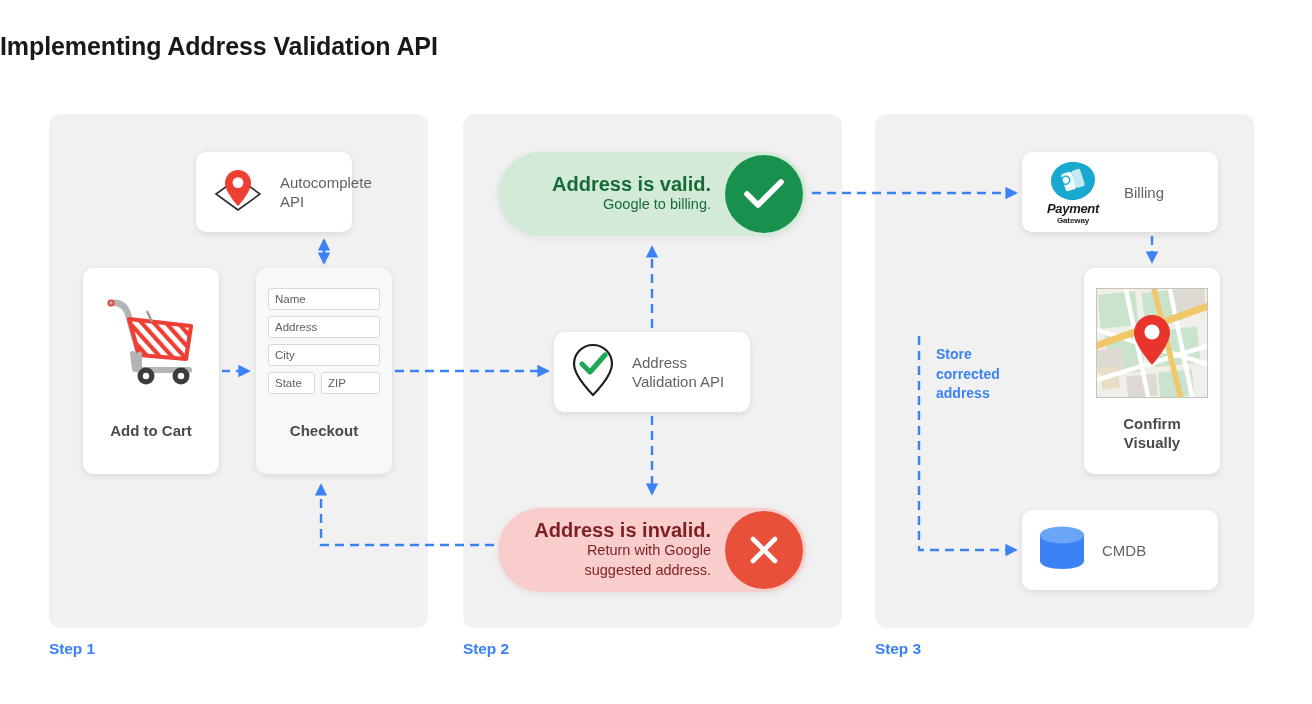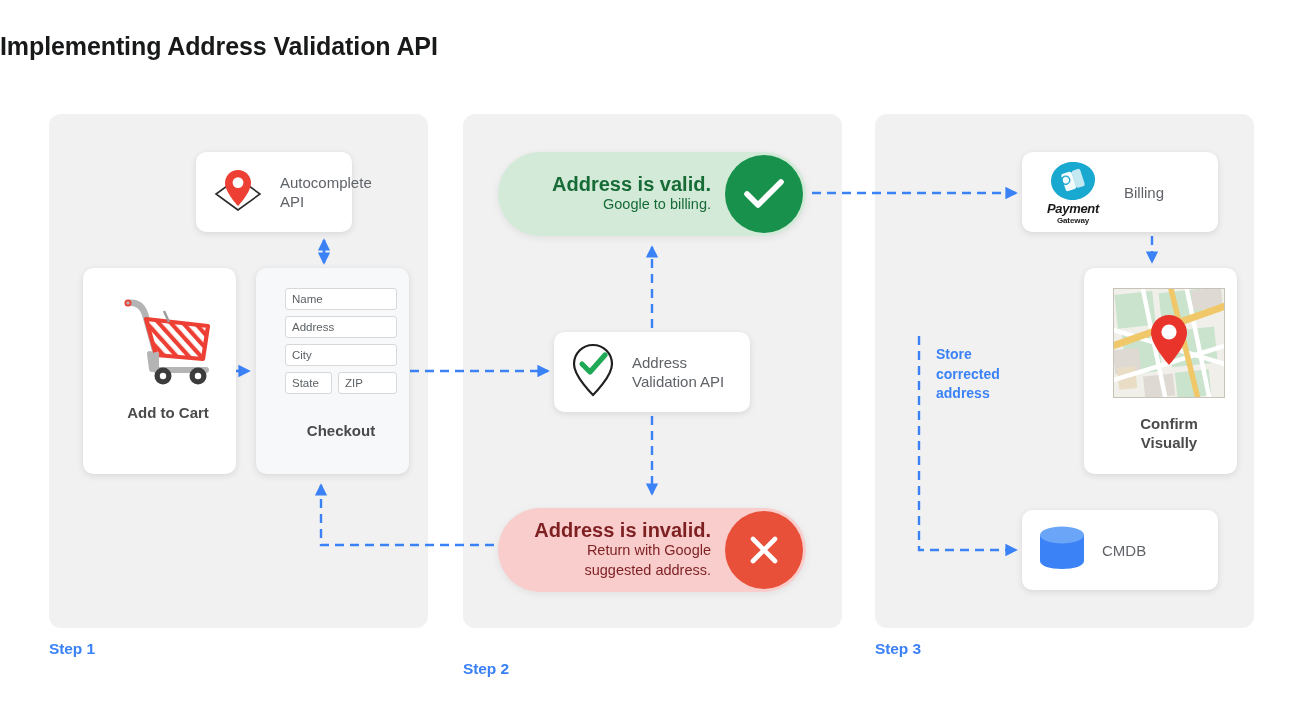--- a/index.html
+++ b/index.html
@@ -30,50 +30,49 @@
   #panel-1{left:49px;  top:114px; width:379px; height:514px;}
   #panel-2{left:463px; top:114px; width:379px; height:514px;}
   #panel-3{left:875px; top:114px; width:379px; height:514px;}
 
   .step-label{
     position:absolute;
     font-size:15.5px;font-weight:bold;color:#3b82f6;
     letter-spacing:-0.1px;
   }
   #step-label-1{left:49px;  top:640px;}
-  #step-label-2{left:463px; top:640px;margin-top:20px;}
+  #step-label-2{left:463px; top:640px;}
   #step-label-3{left:875px; top:640px;text-align:center;}
 
   
   .card{
     position:absolute;
     background:#ffffff;
     border-radius:10px;
     box-shadow:0 2px 7px rgba(0,0,0,0.10), 0 0 1px rgba(0,0,0,0.06);
-    padding-left:17px;
   }
   .card-tall{
     display:flex;flex-direction:column;
     align-items:center;justify-content:space-between;
   }
   .card-wide{
     display:flex;flex-direction:row;align-items:center;
   }
   .card-caption{
     font-size:15px;font-weight:bold;color:#4a4a4a;
     text-align:center;line-height:19px;
   }
   .card-label{
     font-size:15px;color:#5f6368;line-height:19px;
   }
 
   
   #card-cart{left:83px;top:268px;width:136px;height:206px;}
   #card-cart .icon-wrap{margin-top:24px;}
-  #card-cart .card-caption{margin-bottom:52px;}
+  #card-cart .card-caption{margin-bottom:34px;}
 
   
   #card-checkout{left:256px;top:268px;width:136px;height:206px;background:#f7f8f9;}
   .form-rows{margin:20px 0 0 0;width:100%;display:flex;flex-direction:column;align-items:center;gap:6px;}
   .field{
     box-sizing:border-box;
     height:22px;width:112px;
     border:1px solid #d6d8da;border-radius:3px;
     background:#ffffff;
     font-size:11.5px;color:#5a5f63;

